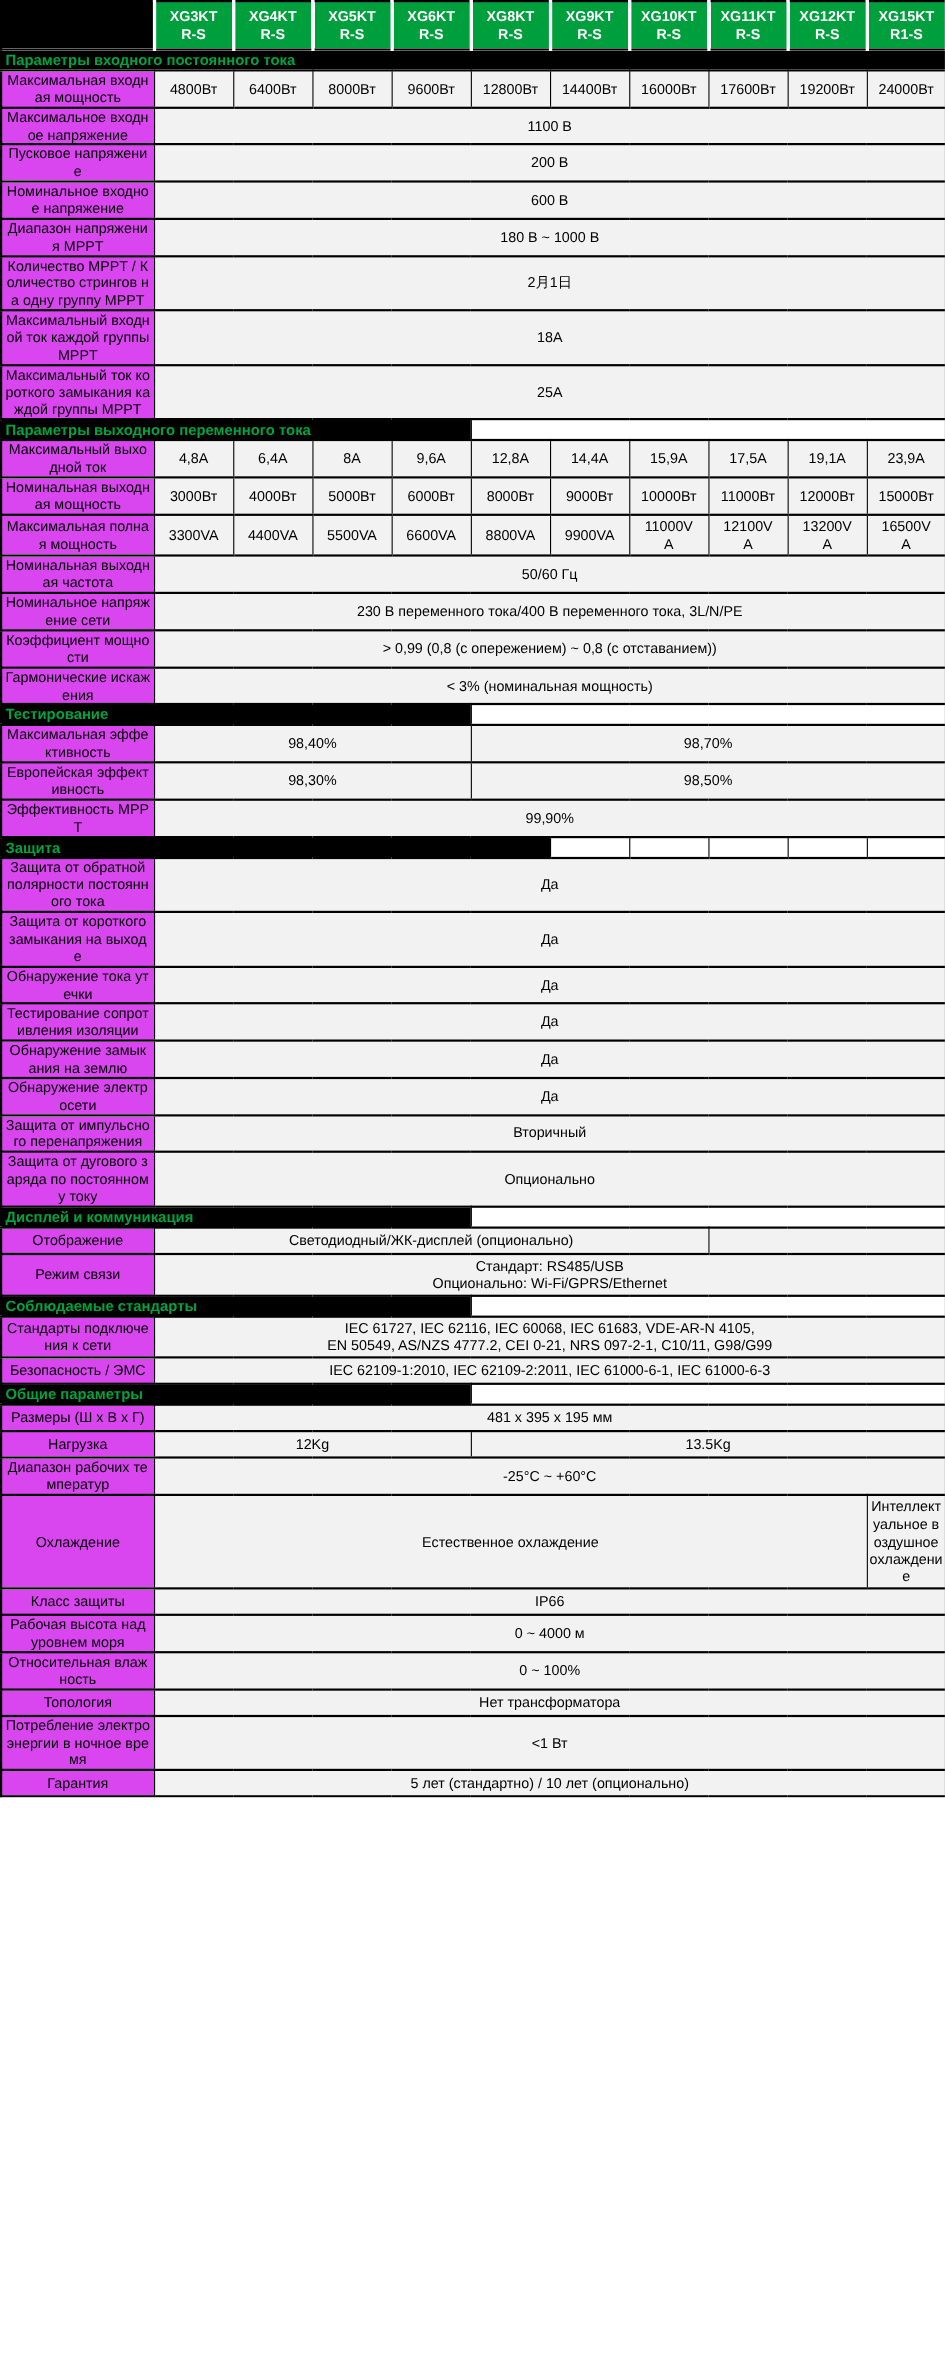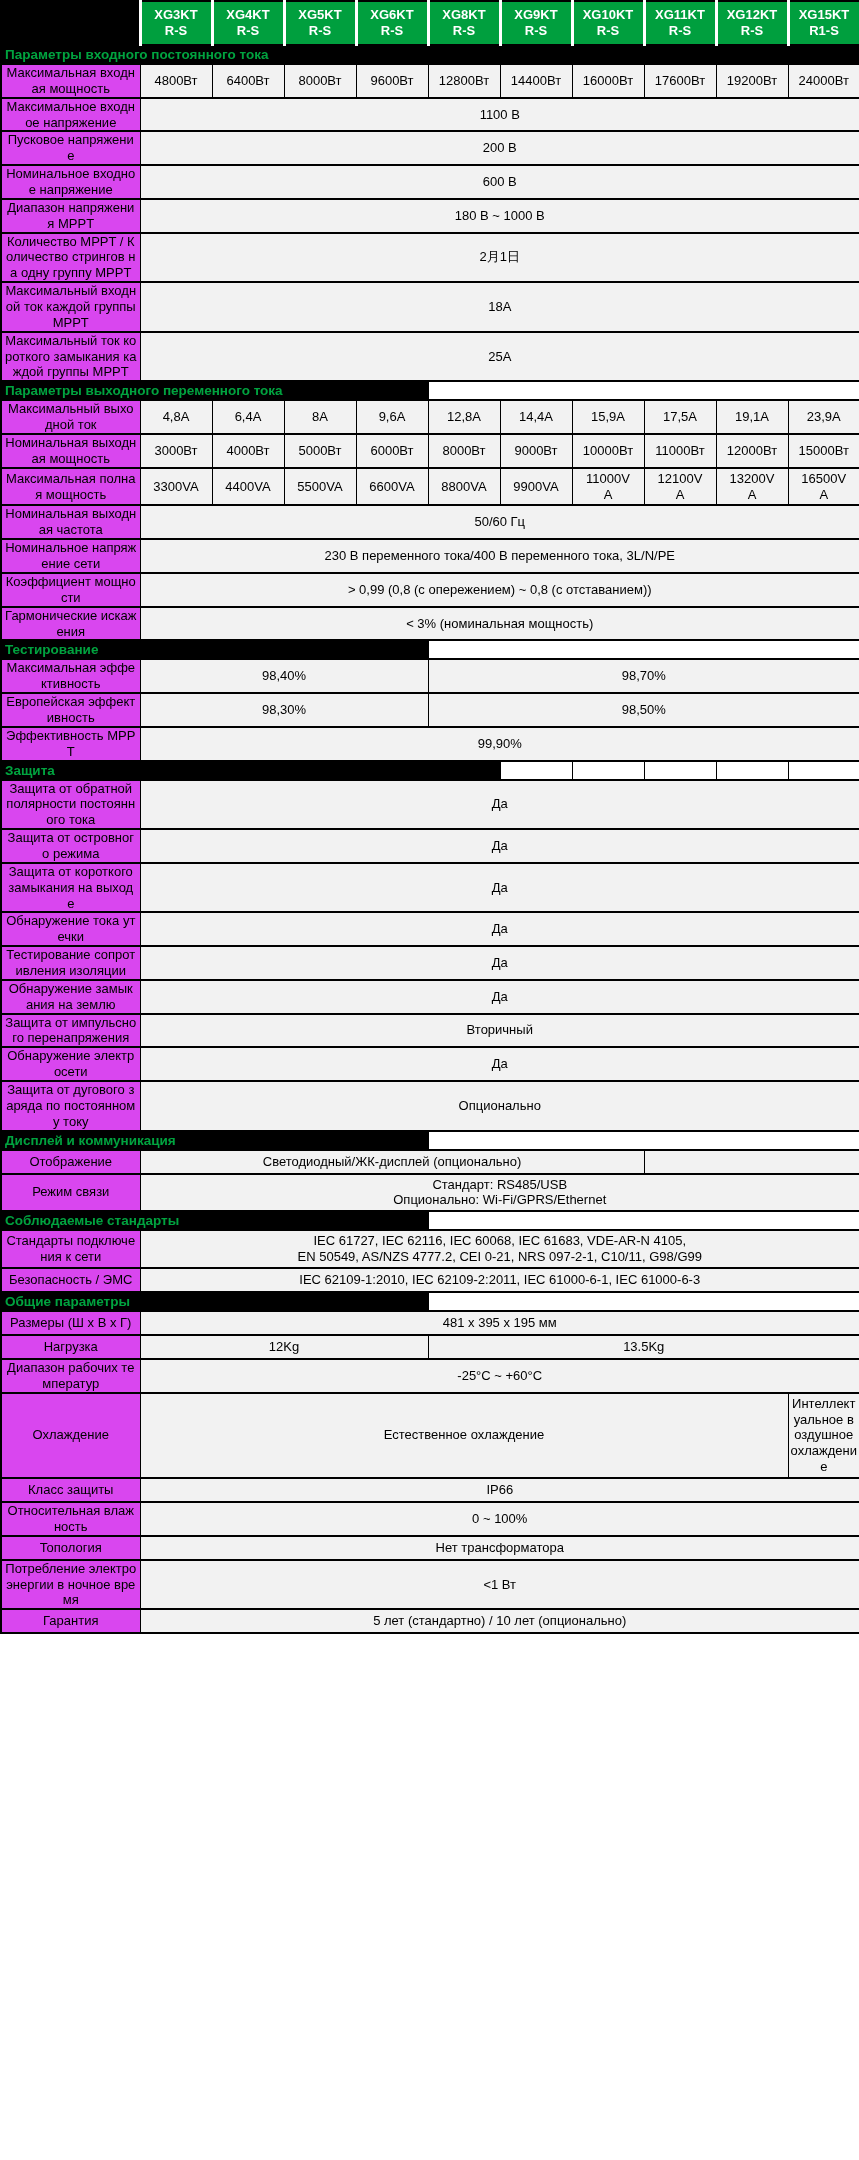--- a/index.html
+++ b/index.html
@@ -234,46 +234,42 @@
           <td class="section-empty" colspan="1"></td>
           <td class="section-empty" colspan="1"></td>
           <td class="section-empty" colspan="1"></td>
           <td class="section-empty" colspan="1"></td>
         </tr>
         <tr>
           <td class="label">Защита от обратной полярности постоянного тока</td>
           <td class="value" colspan="10">Да</td>
         </tr>
         <tr>
-          <td class="label">Защита от островного режима</td>
-          <td class="value" colspan="10">Да</td>
-        </tr>
-        <tr>
           <td class="label">Защита от короткого замыкания на выходе</td>
           <td class="value" colspan="10">Да</td>
         </tr>
         <tr>
           <td class="label">Обнаружение тока утечки</td>
           <td class="value" colspan="10">Да</td>
         </tr>
         <tr>
           <td class="label">Тестирование сопротивления изоляции</td>
           <td class="value" colspan="10">Да</td>
         </tr>
         <tr>
           <td class="label">Обнаружение замыкания на землю</td>
+          <td class="value" colspan="10">Да</td>
+        </tr>
+        <tr>
+          <td class="label">Обнаружение электросети</td>
           <td class="value" colspan="10">Да</td>
         </tr>
         <tr>
           <td class="label">Защита от импульсного перенапряжения</td>
           <td class="value" colspan="10">Вторичный</td>
-        </tr>
-        <tr>
-          <td class="label">Обнаружение электросети</td>
-          <td class="value" colspan="10">Да</td>
         </tr>
         <tr>
           <td class="label">Защита от дугового заряда по постоянному току</td>
           <td class="value" colspan="10">Опционально</td>
         </tr>
         <tr>
           <td class="section-title" colspan="5">Дисплей и коммуникация</td>
           <td class="section-empty" colspan="6"></td>
         </tr>
         <tr>
@@ -317,20 +313,24 @@
           <td class="value" colspan="10">-25°C ~ +60°C</td>
         </tr>
         <tr>
           <td class="label">Охлаждение</td>
           <td class="value" colspan="9">Естественное охлаждение</td>
           <td class="value wrapcell" colspan="1">Интеллектуальное воздушное охлаждение</td>
         </tr>
         <tr>
           <td class="label">Класс защиты</td>
           <td class="value" colspan="10">IP66</td>
+        </tr>
+        <tr>
+          <td class="label">Рабочая высота над уровнем моря</td>
+          <td class="value" colspan="10">0 ~ 4000 м</td>
         </tr>
         <tr>
           <td class="label">Относительная влажность</td>
           <td class="value" colspan="10">0 ~ 100%</td>
         </tr>
         <tr>
           <td class="label">Топология</td>
           <td class="value" colspan="10">Нет трансформатора</td>
         </tr>
         <tr>

